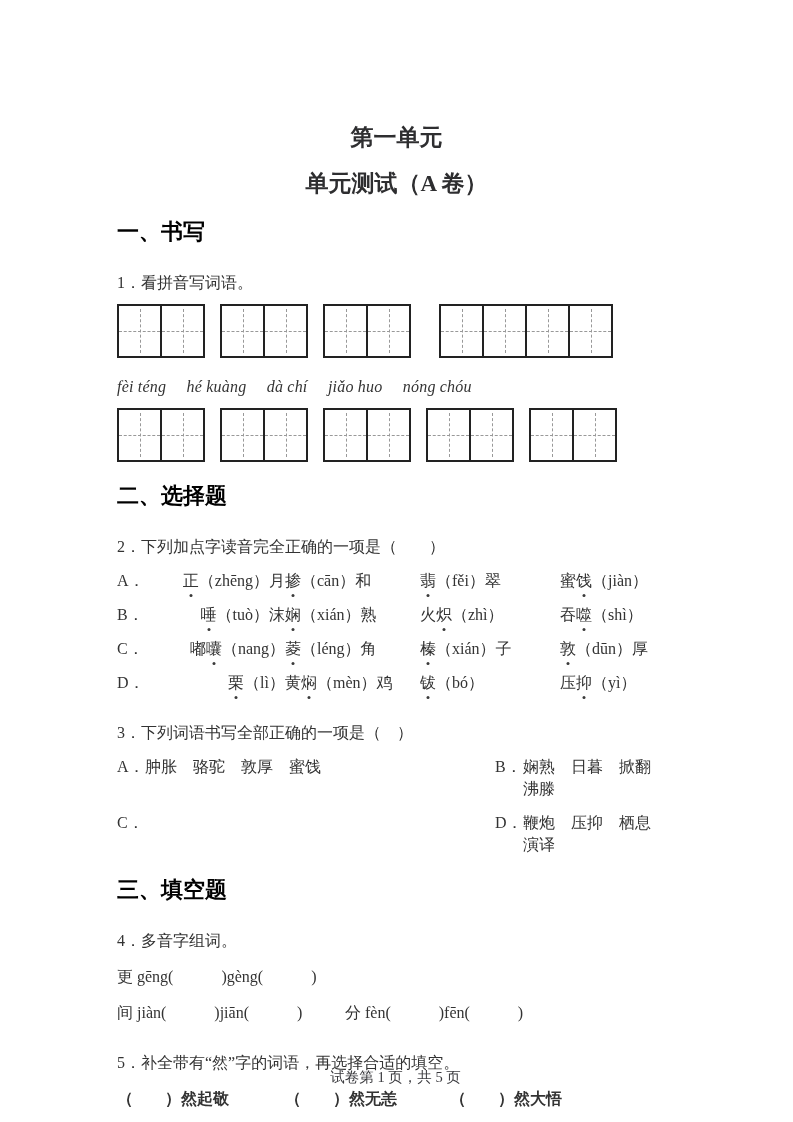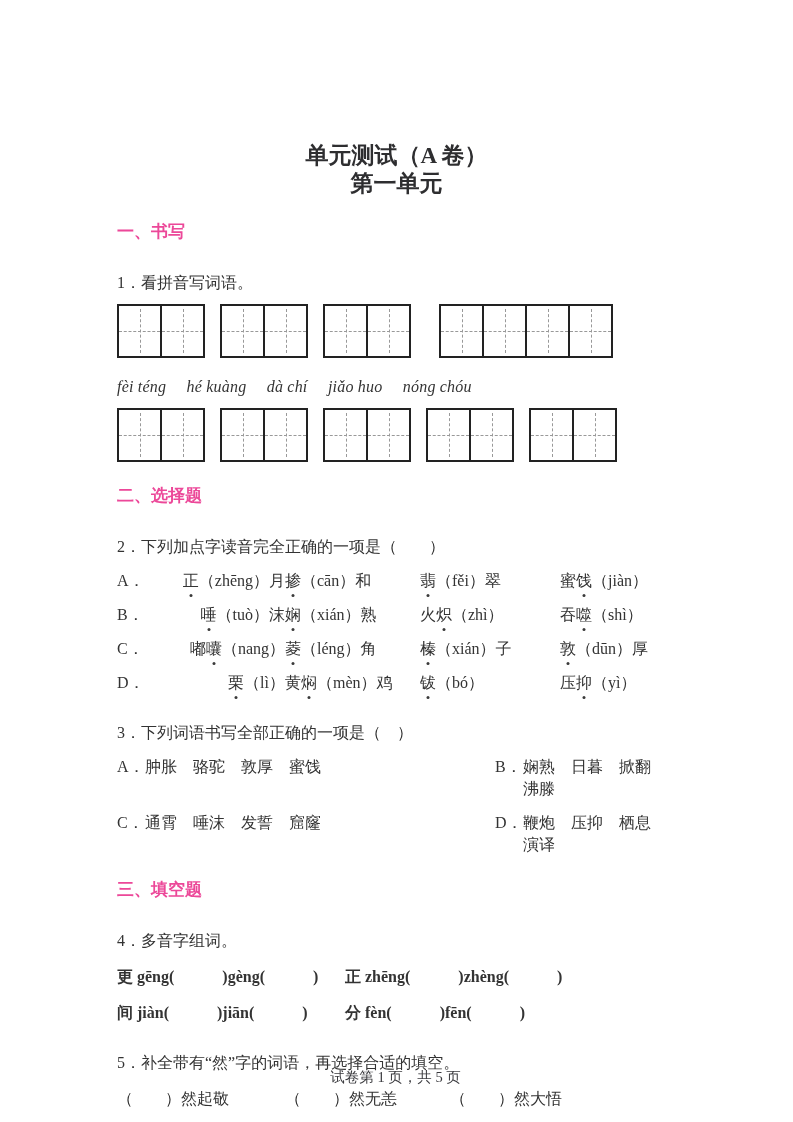--- a/index.html
+++ b/index.html
@@ -5,21 +5,21 @@
   html,body{margin:0;padding:0;background:#fff;}
   body{
     width:793px;height:1122px;position:relative;overflow:hidden;
     font-family:"Liberation Serif","DejaVu Serif",serif;
     color:#333;font-size:16px;
   }
   .page{padding:124px 117px 0 117px;}
   .title{ text-align:center;font-weight:bold;font-size:23px;line-height:28px;color:#2e2e30;}
   .title.sub{margin-top:18px;}
   .sec-heading{font-family:"Liberation Sans","DejaVu Sans",sans-serif;
-    font-weight:bold;font-size:17px;color:#ec4899;margin-top:22px;line-height:24px;}
+    font-weight:bold;font-size:22px;color:#000000;margin-top:22px;line-height:24px;}
   .line{margin-top:28px;line-height:22px;}
   .pinyin{letter-spacing:.2px;}
   
   .grid-row{display:flex;margin-top:10px;}
   .wgroup{display:flex;border:2px solid #222;margin-right:15px;}
   .wgroup.big-gap{margin-left:13px;}
   .wcell{width:41px;height:50px;position:relative;border-right:2px solid #222;}
   .wcell:last-child{border-right:none;}
   .wcell::before{content:"";position:absolute;left:50%;top:3px;bottom:3px;border-left:1px dashed #999;}
   .wcell::after{content:"";position:absolute;top:50%;left:0;right:0;border-top:1px dashed #999;}
@@ -27,32 +27,32 @@
   .opt-row{display:flex;margin-top:12px;line-height:22px;}
   .opt-label{flex:0 0 28px;}
   .q2-item1{flex:0 0 140px;text-align:right;}
   .q2-item2{flex:0 0 135px;}
   .q2-item3{flex:0 0 140px;}
   .dot-under{position:relative;display:inline-block;}
   .dot-under::after{content:"";position:absolute;left:50%;transform:translateX(-50%);
     bottom:-5px;width:3px;height:3px;border-radius:50%;background:#3a3a3a;}
   .two-col{display:grid;grid-template-columns:378px auto;margin-top:12px;line-height:22px;}
   .two-col .cell{display:flex;}
-  .q4-row{display:grid;grid-template-columns:228px auto;margin-top:14px;line-height:22px;font-weight:bold;}
-  .q5-row{display:grid;grid-template-columns:168px 165px auto;margin-top:14px;line-height:22px;}
+  .q4-row{display:grid;grid-template-columns:228px auto;margin-top:14px;line-height:22px;}
+  .q5-row{display:grid;grid-template-columns:168px 165px auto;margin-top:14px;line-height:22px;font-weight:bold;}
   .footer{position:absolute;left:0;right:2px;top:1068px;text-align:center;font-size:14.5px;color:#3a3a3e;}
   .sp{white-space:pre;}
 </style>
 </head>
 <body>
 
 <div class="page">
 
+  <div class="title">第一单元</div>
   <div class="title sub">单元测试（A 卷）</div>
-  <div class="title">第一单元</div>
 
   <div class="sec-heading">一、书写</div>
 
   <div class="line">1．看拼音写词语。</div>
 
   <div class="grid-row">
     <div class="wgroup">
       <div class="wcell"></div>
       <div class="wcell"></div>
     </div>
@@ -141,34 +141,32 @@
         <span>肿胀　骆驼　敦厚　蜜饯</span>
       </span>
     <span class="cell">
         <span class="opt-label">B．</span>
         <span>娴熟　日暮　掀翻　沸滕</span>
       </span>
   </div>
   <div class="two-col">
     <span class="cell">
         <span class="opt-label">C．</span>
-        <span>通霄　唾沫　发誓　窟窿</span>
       </span>
     <span class="cell">
         <span class="opt-label">D．</span>
         <span>鞭炮　压抑　栖息　演译</span>
       </span>
   </div>
 
   <div class="sec-heading">三、填空题</div>
 
   <div class="line">4．多音字组词。</div>
   <div class="q4-row">
     <span>更 gēng(　　　)gèng(　　　)</span>
-    <span>正 zhēng(　　　)zhèng(　　　)</span>
   </div>
   <div class="q4-row">
     <span>间 jiàn(　　　)jiān(　　　)</span>
     <span>分 fèn(　　　)fēn(　　　)</span>
   </div>
 
   <div class="line">5．补全带有“然”字的词语，再选择合适的填空。</div>
   <div class="q5-row">
     <span>（　　）然起敬</span>
     <span>（　　）然无恙</span>

